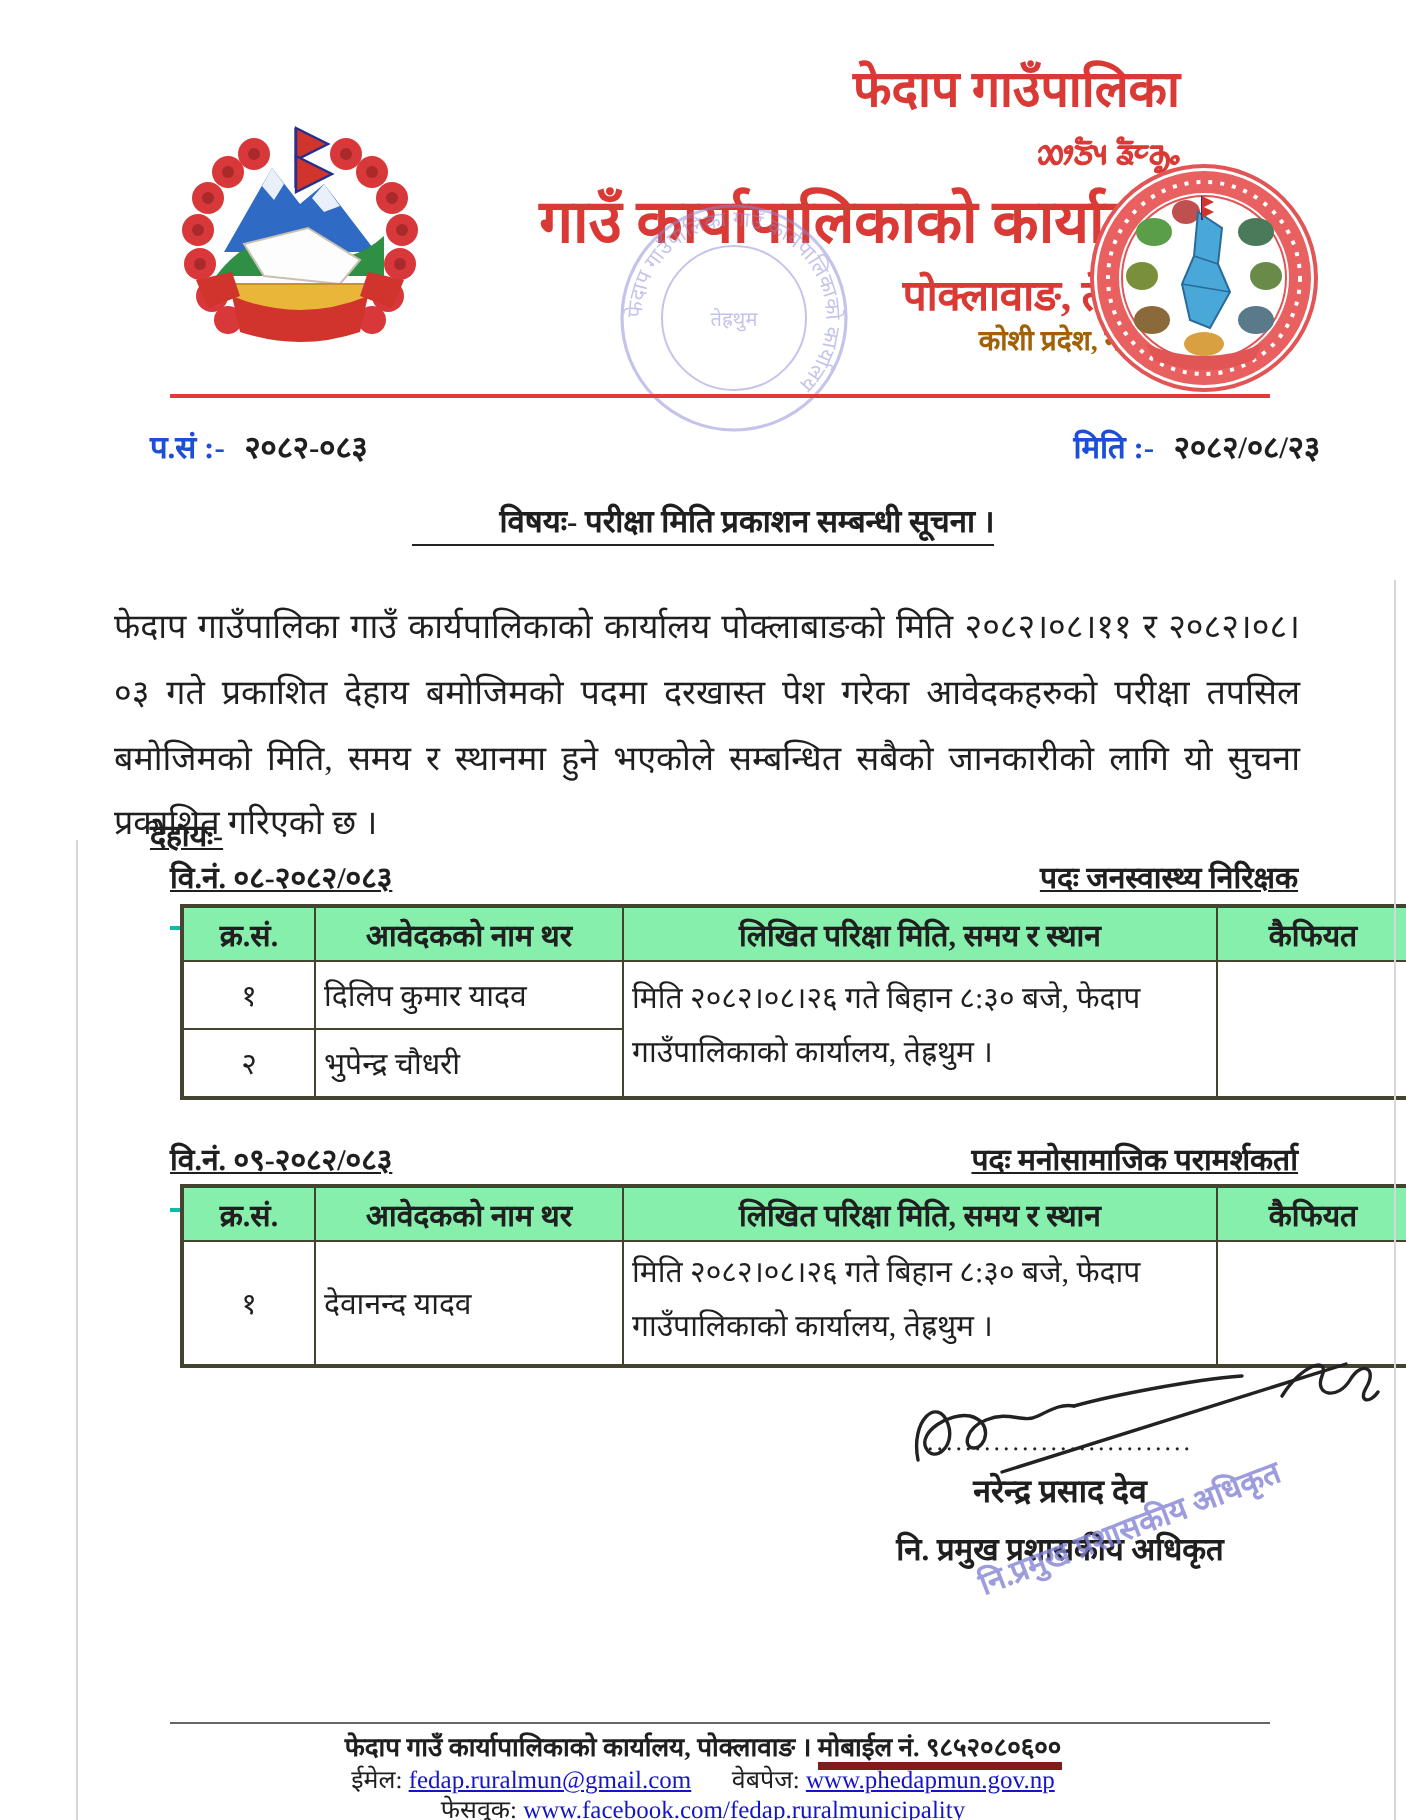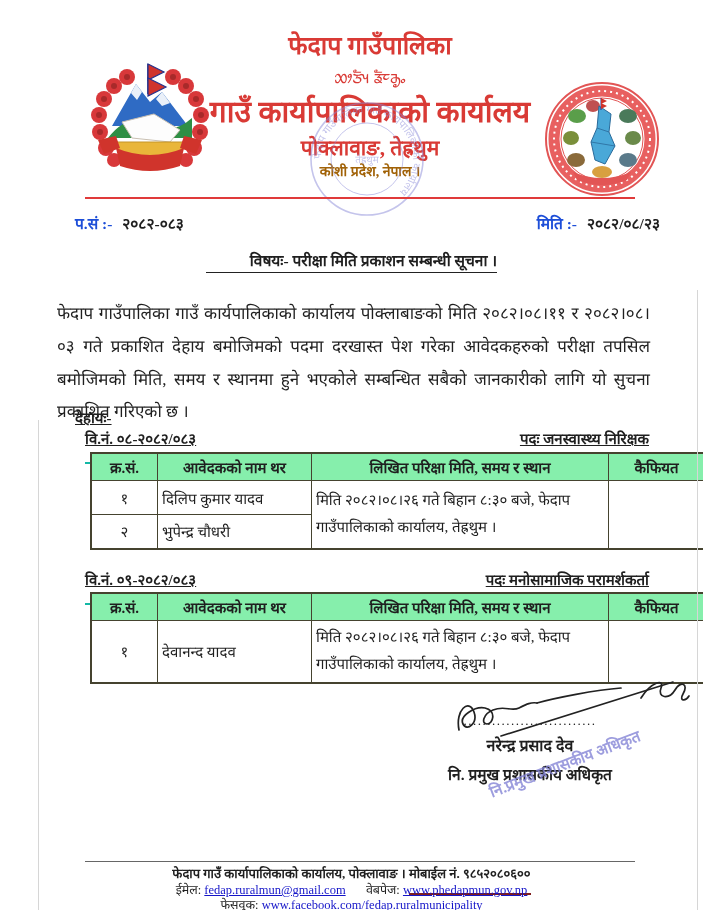--- a/index.html
+++ b/index.html
@@ -1,22 +1,22 @@
 <!DOCTYPE html>
 <html><head>
 <meta charset="utf-8">
 <style>
   html,body{margin:0;padding:0;}
   body{background:#e9e9e9;font-family:"Liberation Serif","DejaVu Serif",serif;}
   .page{position:relative;width:703px;height:910px;background:#ffffff;margin:0 auto;overflow:hidden;color:#1f1f1f;}
 
   
-  .header-text{position:absolute;left:150px;top:32px;width:440px;text-align:center;line-height:1.15;}
+  .header-text{position:absolute;left:150px;top:32px;width:440px;text-align:right;line-height:1.15;}
   .h-muni{font-size:25px;font-weight:bold;color:#d93a35;}
-  .h-limbu{font-size:19px;font-weight:normal;color:#d93a35;margin-top:5px;}
+  .h-limbu{font-size:19px;font-weight:bold;color:#d93a35;margin-top:5px;}
   .h-office{font-size:30px;font-weight:bold;color:#d93a35;margin-top:7px;}
   .h-addr{font-size:21px;font-weight:bold;color:#d93a35;margin-top:7px;}
   .h-prov{font-size:14px;font-weight:bold;color:#a16207;margin-top:4px;}
   .emblem-left{position:absolute;left:84px;top:60px;width:132px;height:134px;}
   .emblem-right{position:absolute;left:543px;top:80px;width:118px;height:118px;}
   .header-stamp{position:absolute;left:306px;top:98px;width:122px;height:122px;opacity:.5;}
   .red-rule{position:absolute;left:85px;top:197px;width:550px;border-top:2.5px solid #e03a3a;}
 
   
   .ref-row{position:absolute;left:75px;top:212px;width:585px;display:flex;justify-content:space-between;font-size:15.5px;font-weight:bold;}
@@ -57,21 +57,21 @@
   .sig-name{font-size:16px;font-weight:bold;margin-top:8px;}
   .sig-desig{font-size:15.5px;font-weight:bold;margin-top:7px;}
   .sig-stamp{position:absolute;left:92px;top:62px;width:240px;transform:rotate(-21deg);color:#8585d6;font-size:15.5px;font-weight:bold;opacity:.8;text-align:left;}
 
   
   .footer-rule{position:absolute;left:85px;top:861px;width:550px;border-top:1.5px solid #666;}
   .f-line{position:absolute;left:0;width:703px;text-align:center;}
   .f-1{top:864px;font-size:13px;font-weight:bold;}
   .f-2{top:881px;font-size:12.5px;}
   .f-3{top:896px;font-size:12.5px;}
-  .u-part{border-bottom:2px solid #7f1d1d;padding-bottom:12px;}
+  .u-part{border-bottom:4px solid #7f1d1d;padding-bottom:0px;}
   a.doc-link{color:#1414c8;text-decoration:underline;cursor:pointer;}
   .f-gap{display:inline-block;width:14px;}
 
   
   .scan-l{position:absolute;left:38px;top:420px;height:490px;border-left:1px solid #d6d6d6;}
   .scan-r{position:absolute;left:697px;top:290px;height:620px;border-left:1px solid #d6d6d6;}
 </style>
 </head>
 <body>
 

